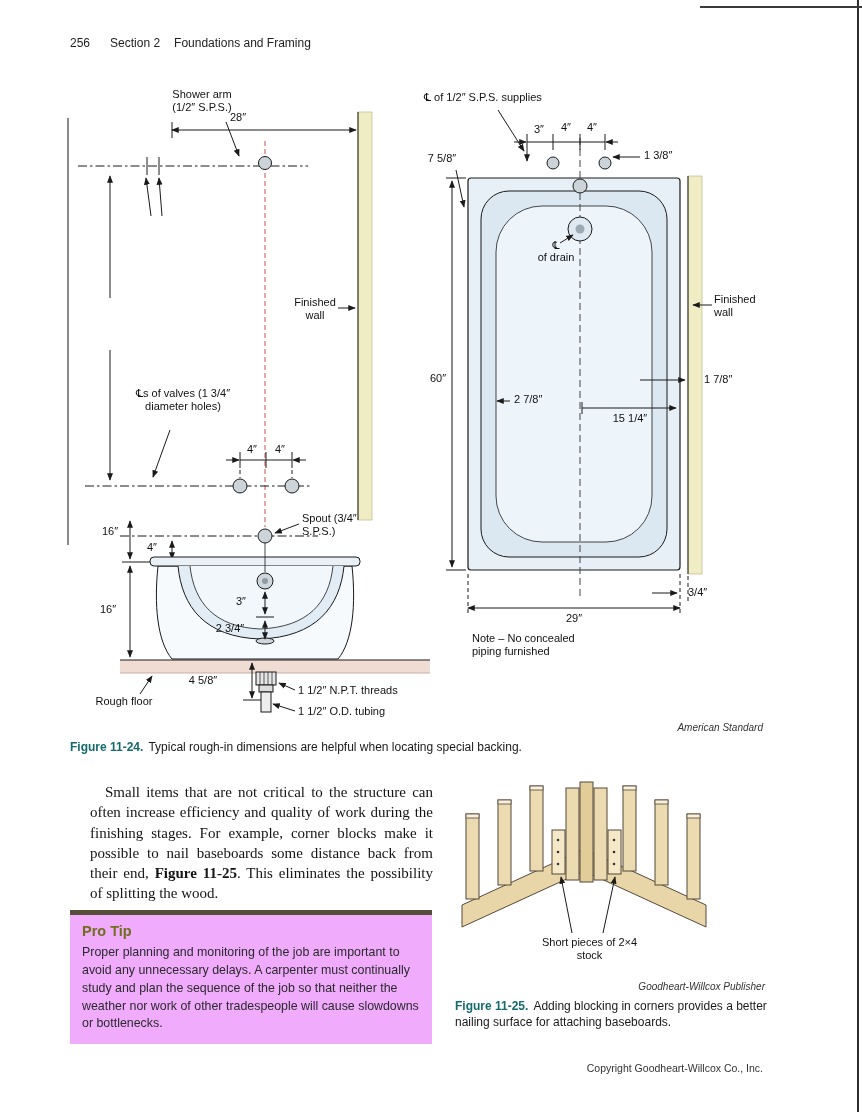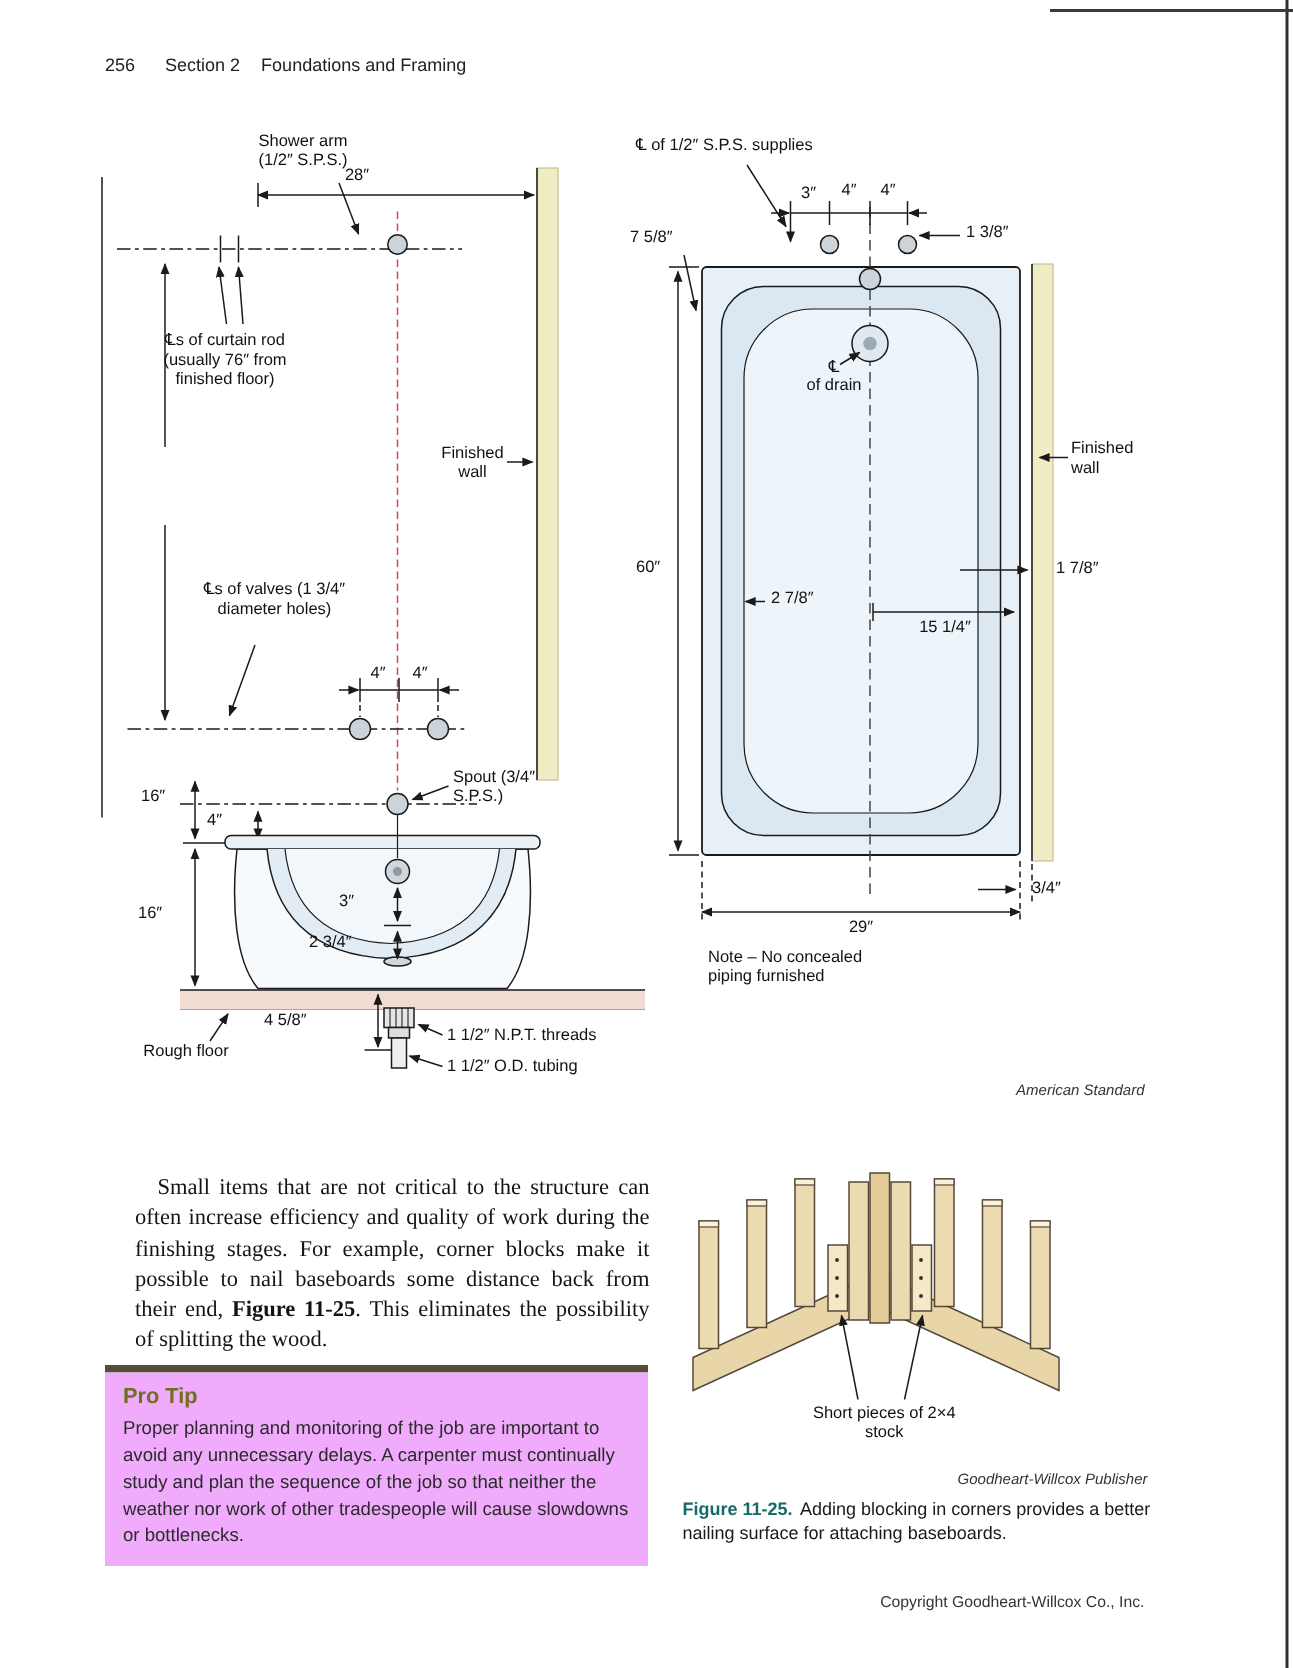--- a/index.html
+++ b/index.html
@@ -9,21 +9,21 @@
     background:#ffffff; overflow:hidden;
     font-family:"Liberation Sans","DejaVu Sans",sans-serif; color:#141414;
   }
   svg.art { position:absolute; left:0; top:0; }
   svg .dd  { stroke-dasharray:9 3 2.5 3; }
   svg .ds  { stroke-dasharray:4 3; }
   svg .ds2 { stroke-dasharray:7 4; stroke:#444; }
   svg .rd  { stroke:#c65050; stroke-dasharray:5 3; }
   .lbl { position:absolute; font-size:11px; line-height:1.18; color:#111;
          font-family:"Liberation Sans","DejaVu Sans",sans-serif; }
-  .c { text-align:center; } .r { text-align:left; }
+  .c { text-align:center; } .r { text-align:center; }
   .credit { position:absolute; font-size:10px; font-style:italic; color:#333; text-align:right; }
   .caption { position:absolute; font-size:12px; line-height:1.35; color:#1a1a1a; }
   .caplabel { font-weight:bold; color:#156a6c; margin-right:5px; }
   .bodytext { position:absolute; font-family:"Liberation Serif","DejaVu Serif",serif;
               font-size:15px; line-height:1.35; text-align:justify; color:#141414; }
   .bodytext p { text-indent:15px;margin-left:20px; }
   .protip { position:absolute; }
   .protip-bar { height:5px; background:#564e38; }
   .protip-box { background:#f0abfc; padding:8px 12px 11px 12px; }
   .protip-head { font-size:14.5px; font-weight:bold; color:#6f6f1c; margin-bottom:5px; }
@@ -219,21 +219,20 @@
       </g>
     </g>
   </svg>
 
   <div class="header">
     <span class="pn">256</span><span class="sec">Section 2</span><span>Foundations and Framing</span>
   </div>
 
   <div class="lbl c" style="left:160px;top:88px;width:84px">Shower arm (1/2″ S.P.S.)</div>
   <div class="lbl c" style="left:216px;top:111px;width:44px">28″</div>
-  <div class="lbl c" style="left:94px;top:221px;width:112px">℄s of curtain rod (usually 76″ from finished floor)</div>
   <div class="lbl c" style="left:290px;top:296px;width:50px">Finished wall</div>
   <div class="lbl c" style="left:124px;top:387px;width:118px">℄s of valves (1 3/4″ diameter holes)</div>
   <div class="lbl c" style="left:238px;top:443px;width:28px">4″</div>
   <div class="lbl c" style="left:266px;top:443px;width:28px">4″</div>
   <div class="lbl" style="left:302px;top:512px;width:80px">Spout (3/4″ S.P.S.)</div>
   <div class="lbl r" style="left:94px;top:525px;width:32px">16″</div>
   <div class="lbl r" style="left:138px;top:541px;width:28px">4″</div>
   <div class="lbl r" style="left:92px;top:603px;width:32px">16″</div>
   <div class="lbl r" style="left:226px;top:595px;width:30px">3″</div>
   <div class="lbl r" style="left:206px;top:622px;width:48px">2 3/4″</div>
@@ -254,20 +253,23 @@
   <div class="lbl r" style="left:424px;top:372px;width:28px">60″</div>
   <div class="lbl" style="left:514px;top:393px;width:52px">2 7/8″</div>
   <div class="lbl c" style="left:600px;top:412px;width:60px">15 1/4″</div>
   <div class="lbl" style="left:704px;top:373px;width:50px">1 7/8″</div>
   <div class="lbl" style="left:688px;top:586px;width:40px">3/4″</div>
   <div class="lbl c" style="left:550px;top:612px;width:48px">29″</div>
   <div class="lbl" style="left:472px;top:632px;width:130px">Note – No concealed piping furnished</div>
 
   <div class="credit" style="left:540px;top:722px;width:223px">American Standard</div>
 
+  <div class="caption" style="left:70px;top:739px;width:600px">
+    <span class="caplabel">Figure 11-24.</span><span>Typical rough-in dimensions are helpful when locating special backing.</span>
+  </div>
 
   <div class="bodytext" style="left:70px;top:782px;width:363px">
     <p><span>Small items that are not critical to the structure can often increase efficiency and quality of work during the finishing stages. For example, corner blocks make it possible to nail baseboards some distance back from their end, </span><b>Figure 11-25</b><span>. This eliminates the possibility of splitting the wood.</span></p>
   </div>
 
   <div class="protip" style="left:70px;top:910px;width:362px">
     <div class="protip-bar"></div>
     <div class="protip-box">
       <div class="protip-head">Pro Tip</div>
       <div class="protip-body">Proper planning and monitoring of the job are important to avoid any unnecessary delays. A carpenter must continually study and plan the sequence of the job so that neither the weather nor work of other tradespeople will cause slowdowns or bottlenecks.</div>

